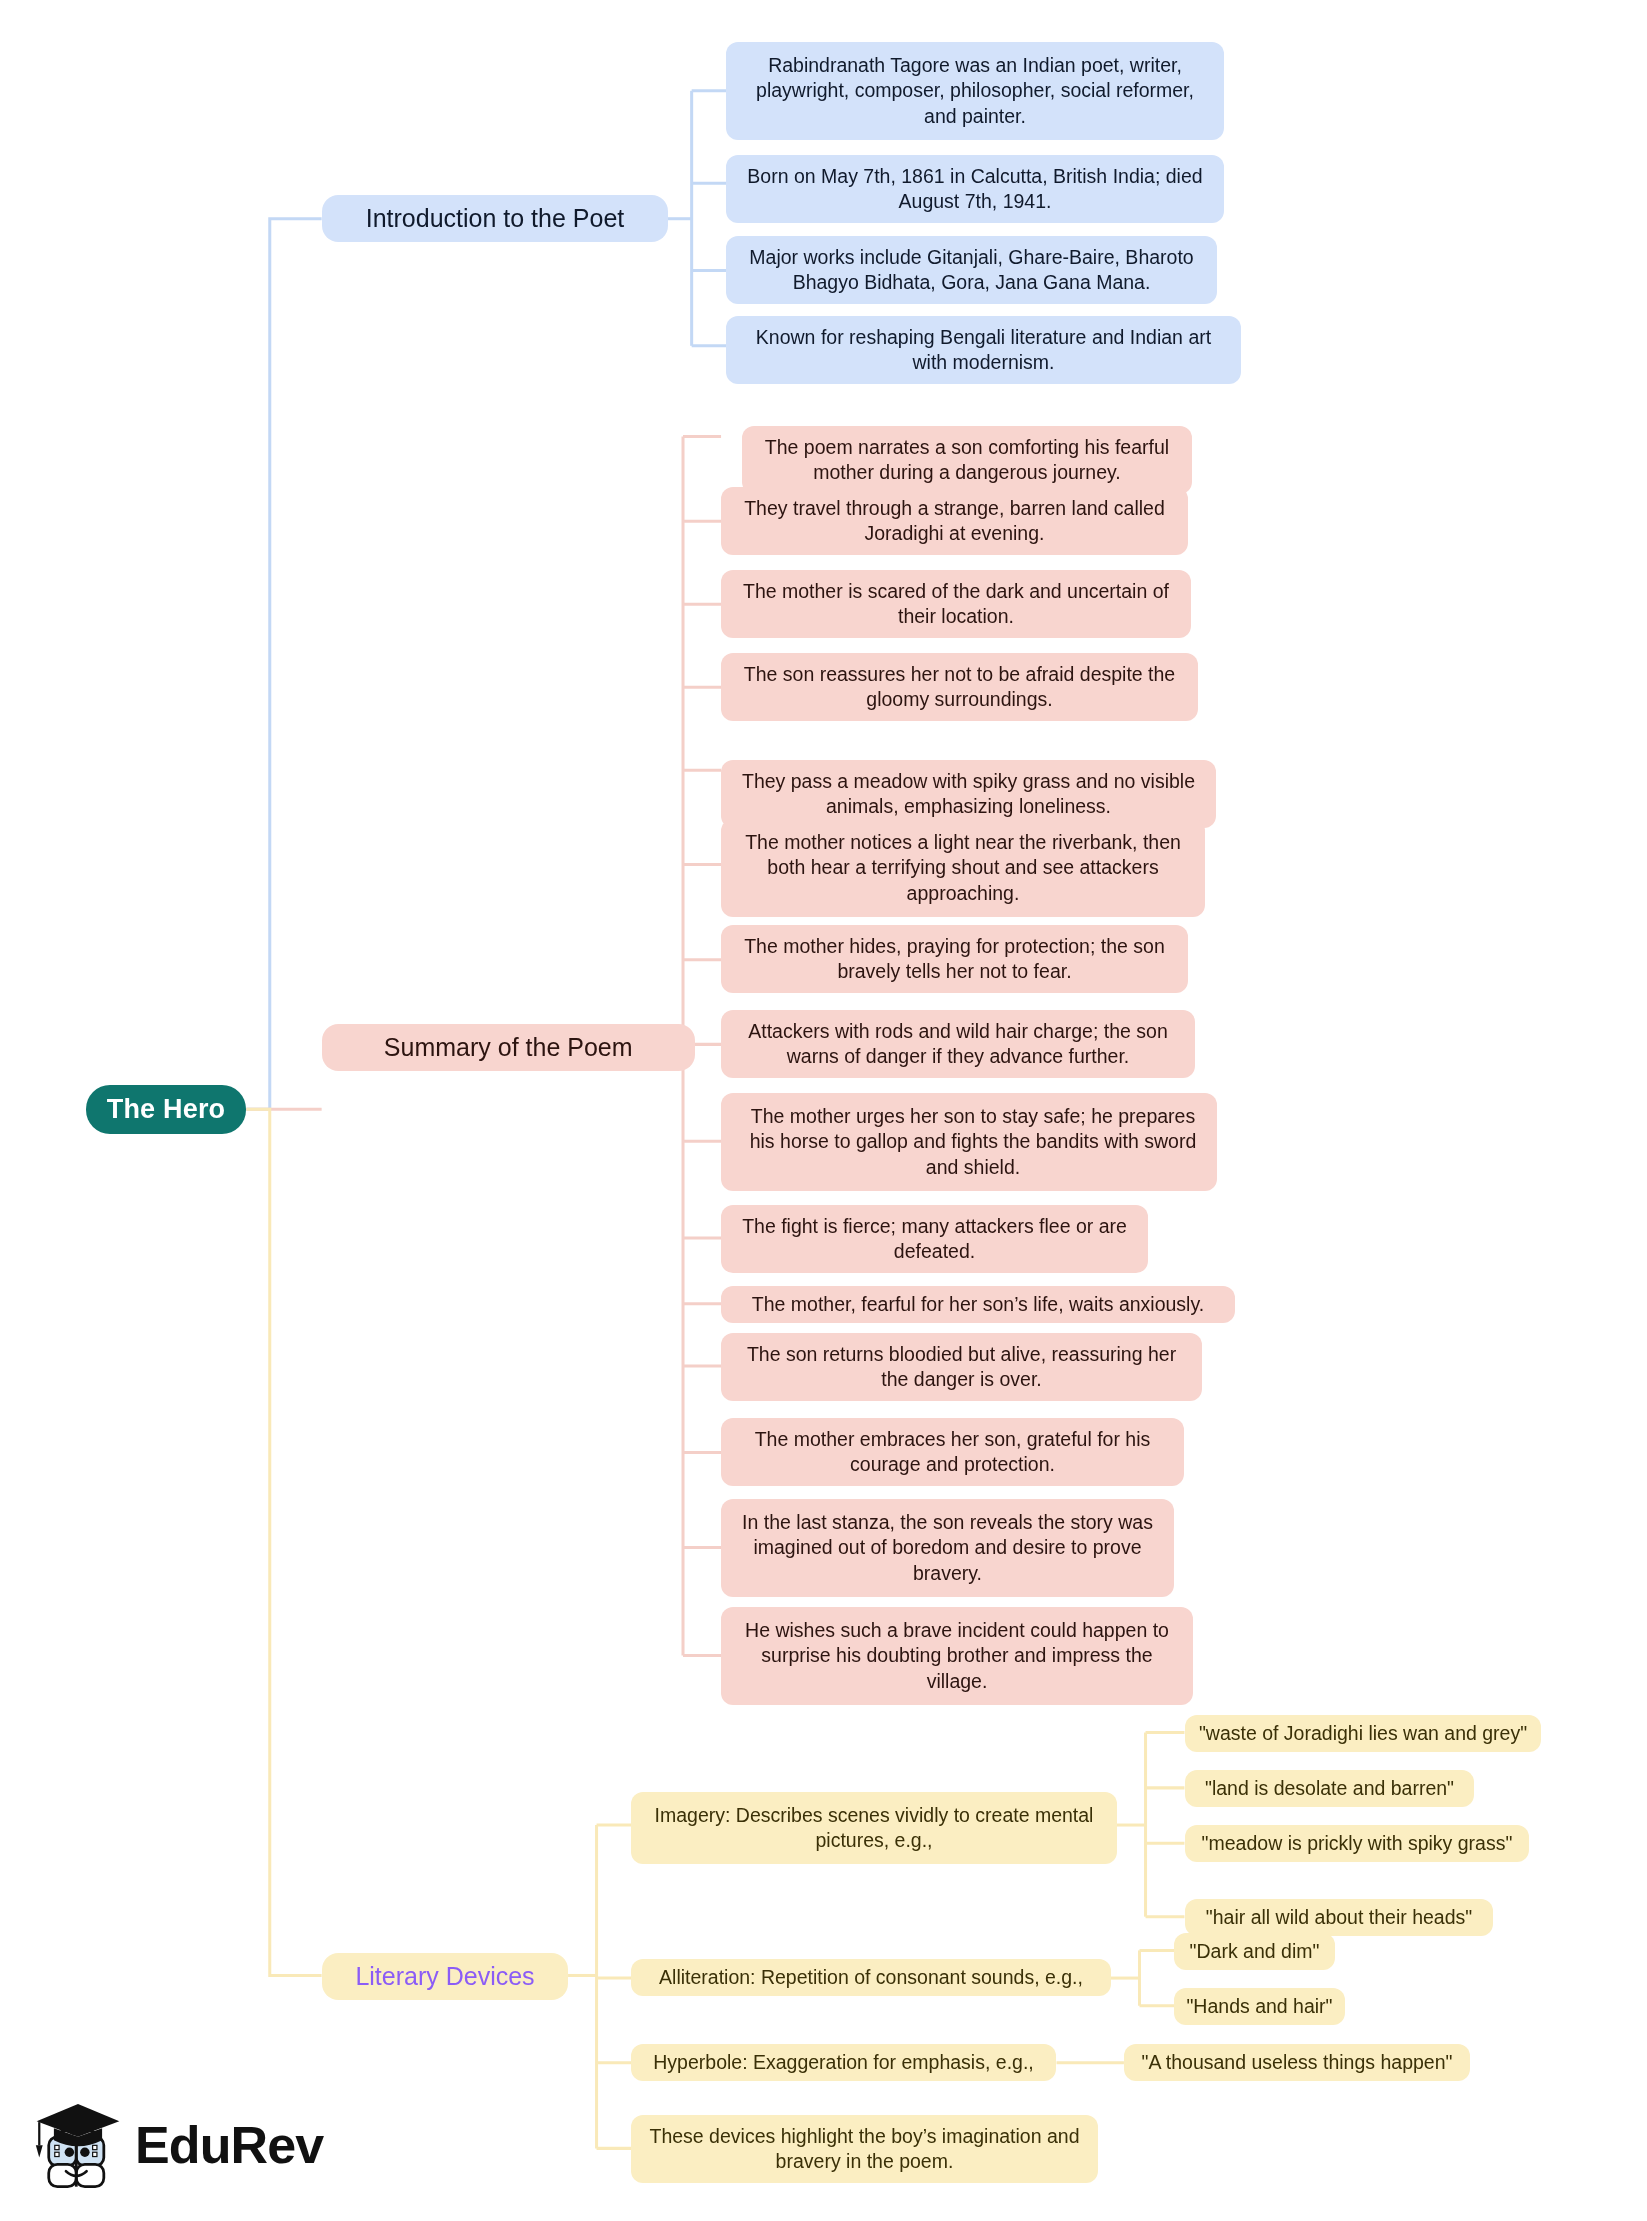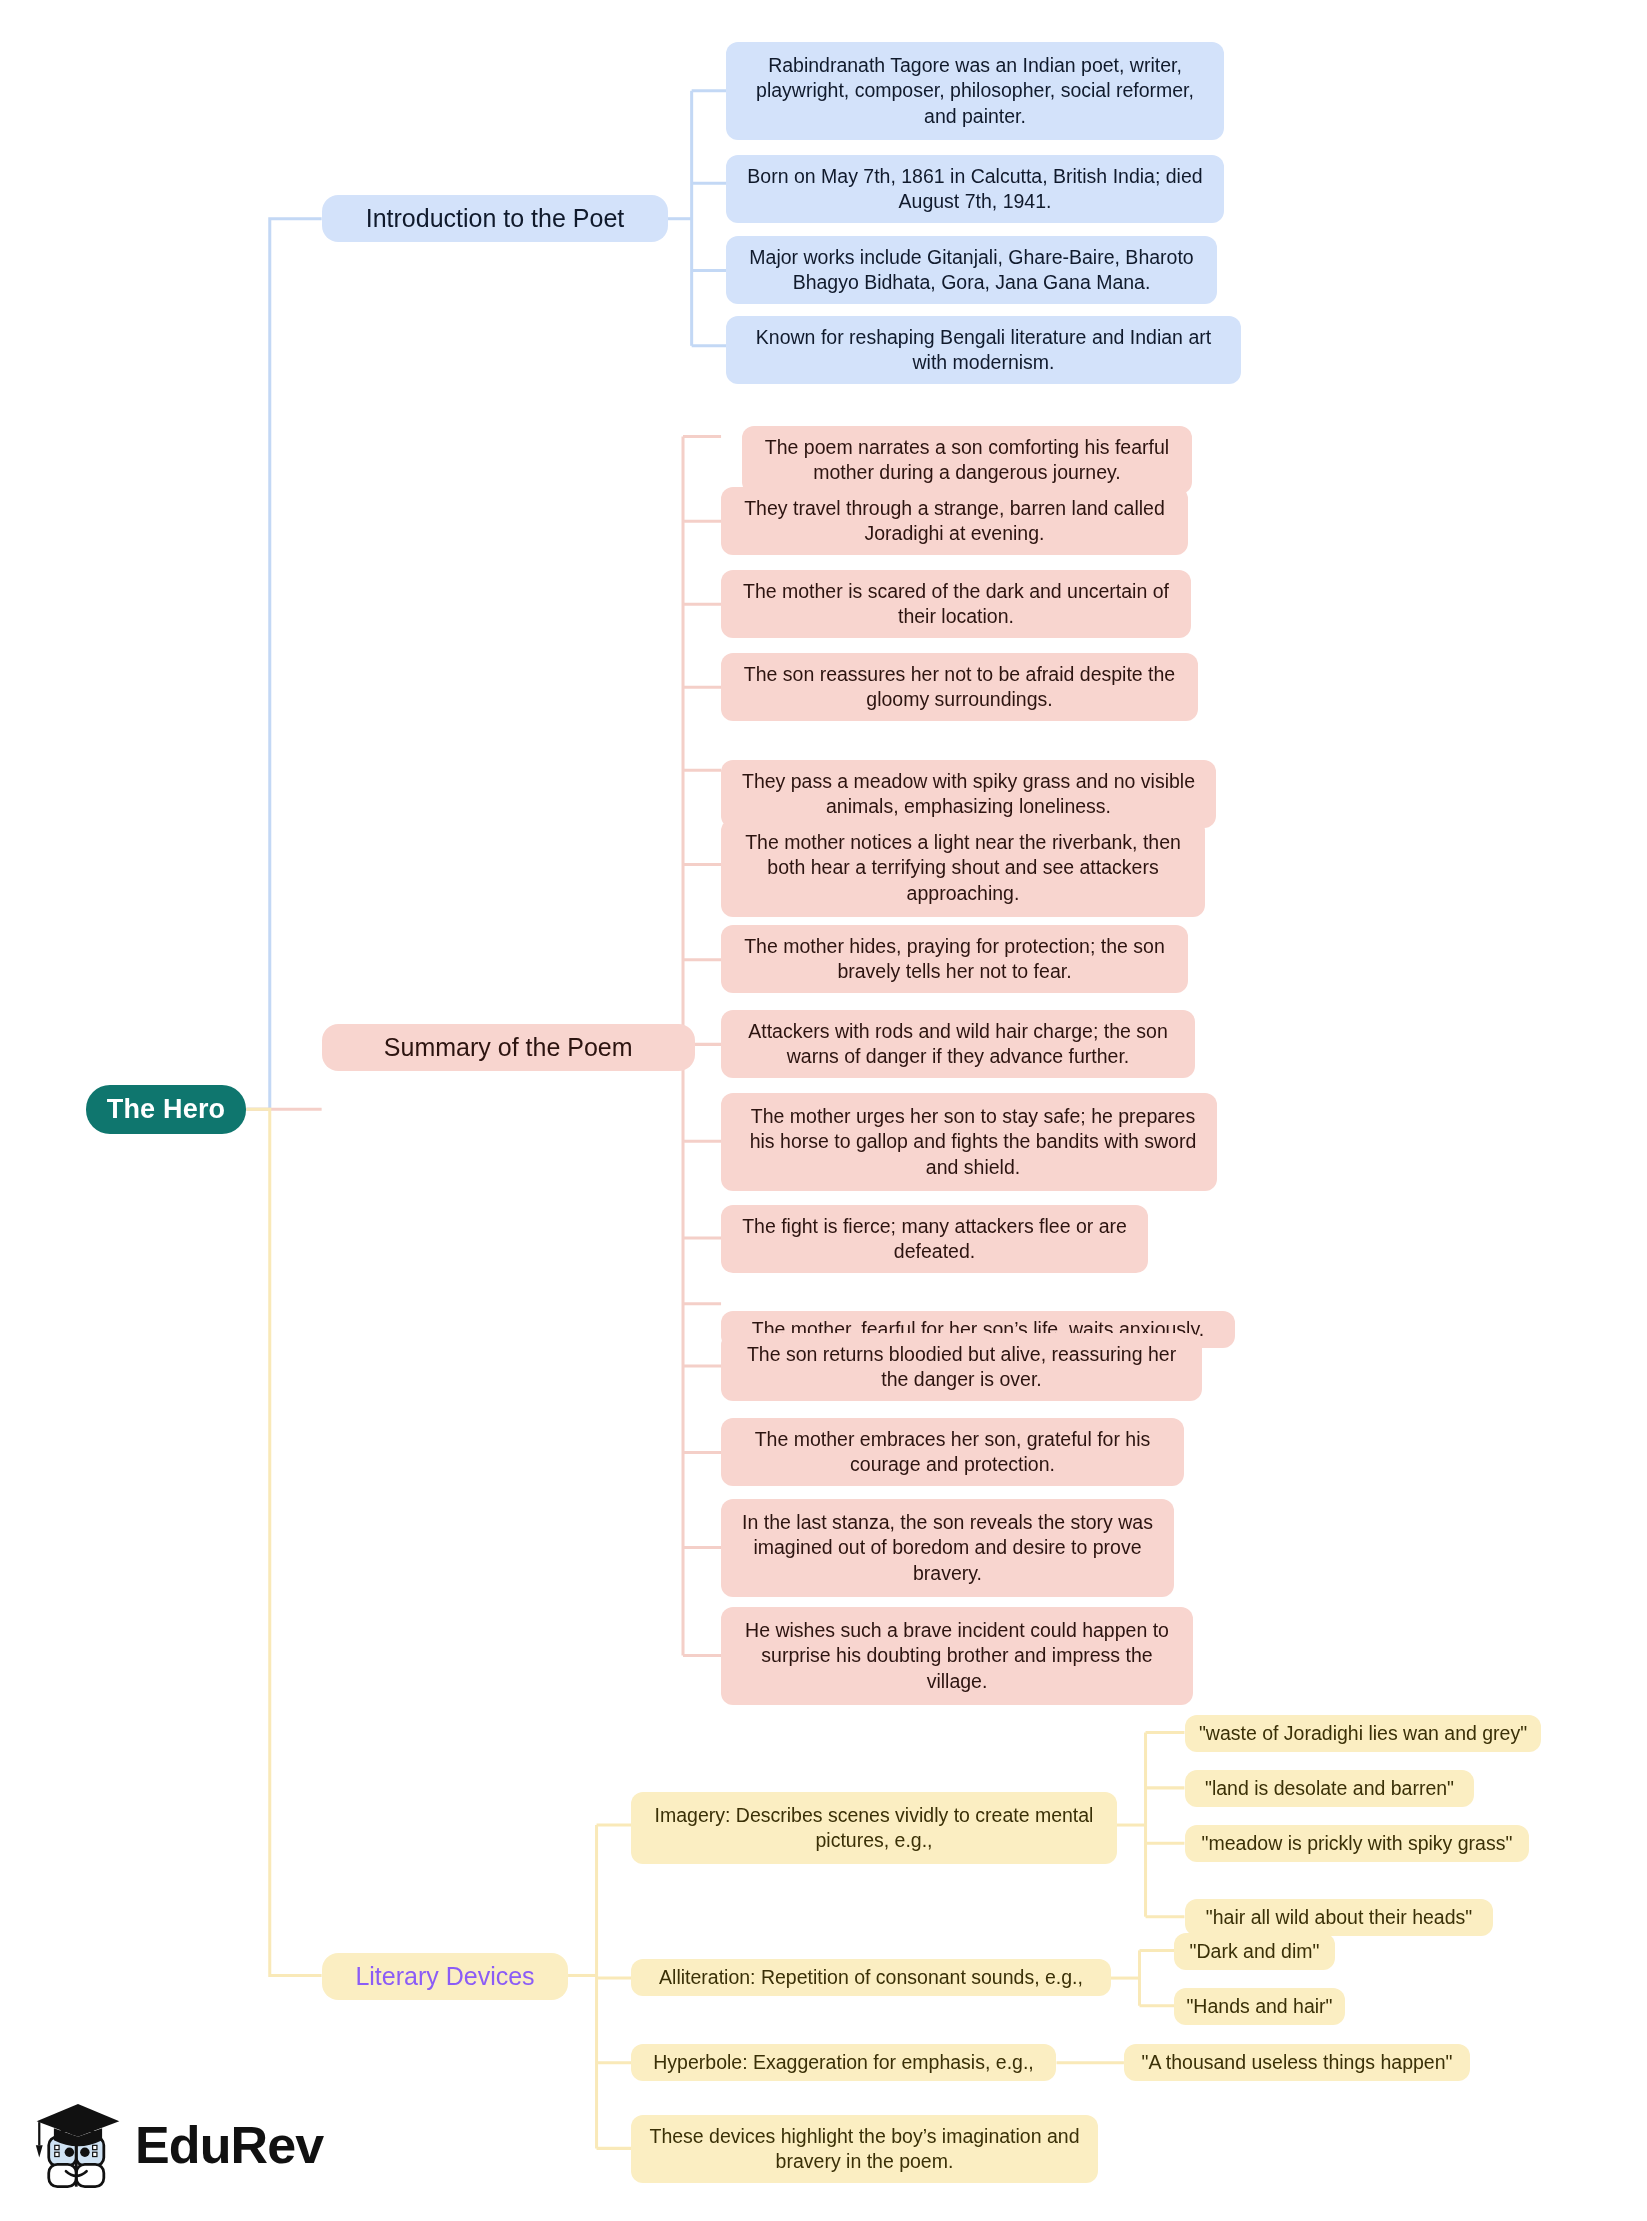--- a/index.html
+++ b/index.html
@@ -205,21 +205,21 @@
   </div>
   <div class="node n-leaf l-pink" style="left:721px; top:1010px; width:474px; height:68px;">
     <span>Attackers with rods and wild hair charge; the son warns of danger if they advance further.</span>
   </div>
   <div class="node n-leaf l-pink" style="left:721px; top:1093px; width:496px; height:98px;padding-left:20px;">
     <span>The mother urges her son to stay safe; he prepares his horse to gallop and fights the bandits with sword and shield.</span>
   </div>
   <div class="node n-leaf l-pink" style="left:721px; top:1205px; width:427px; height:68px;">
     <span>The fight is fierce; many attackers flee or are defeated.</span>
   </div>
-  <div class="node n-leaf l-pink" style="left:721px; top:1286px; width:514px; height:37px;margin-top:25px;">
+  <div class="node n-leaf l-pink" style="left:721px; top:1286px; width:514px; height:37px;">
     <span>The mother, fearful for her son’s life, waits anxiously.</span>
   </div>
   <div class="node n-leaf l-pink" style="left:721px; top:1333px; width:481px; height:68px;">
     <span>The son returns bloodied but alive, reassuring her the danger is over.</span>
   </div>
   <div class="node n-leaf l-pink" style="left:721px; top:1418px; width:463px; height:68px;">
     <span>The mother embraces her son, grateful for his courage and protection.</span>
   </div>
   <div class="node n-leaf l-pink" style="left:721px; top:1499px; width:453px; height:98px;">
     <span>In the last stanza, the son reveals the story was imagined out of boredom and desire to prove bravery.</span>

